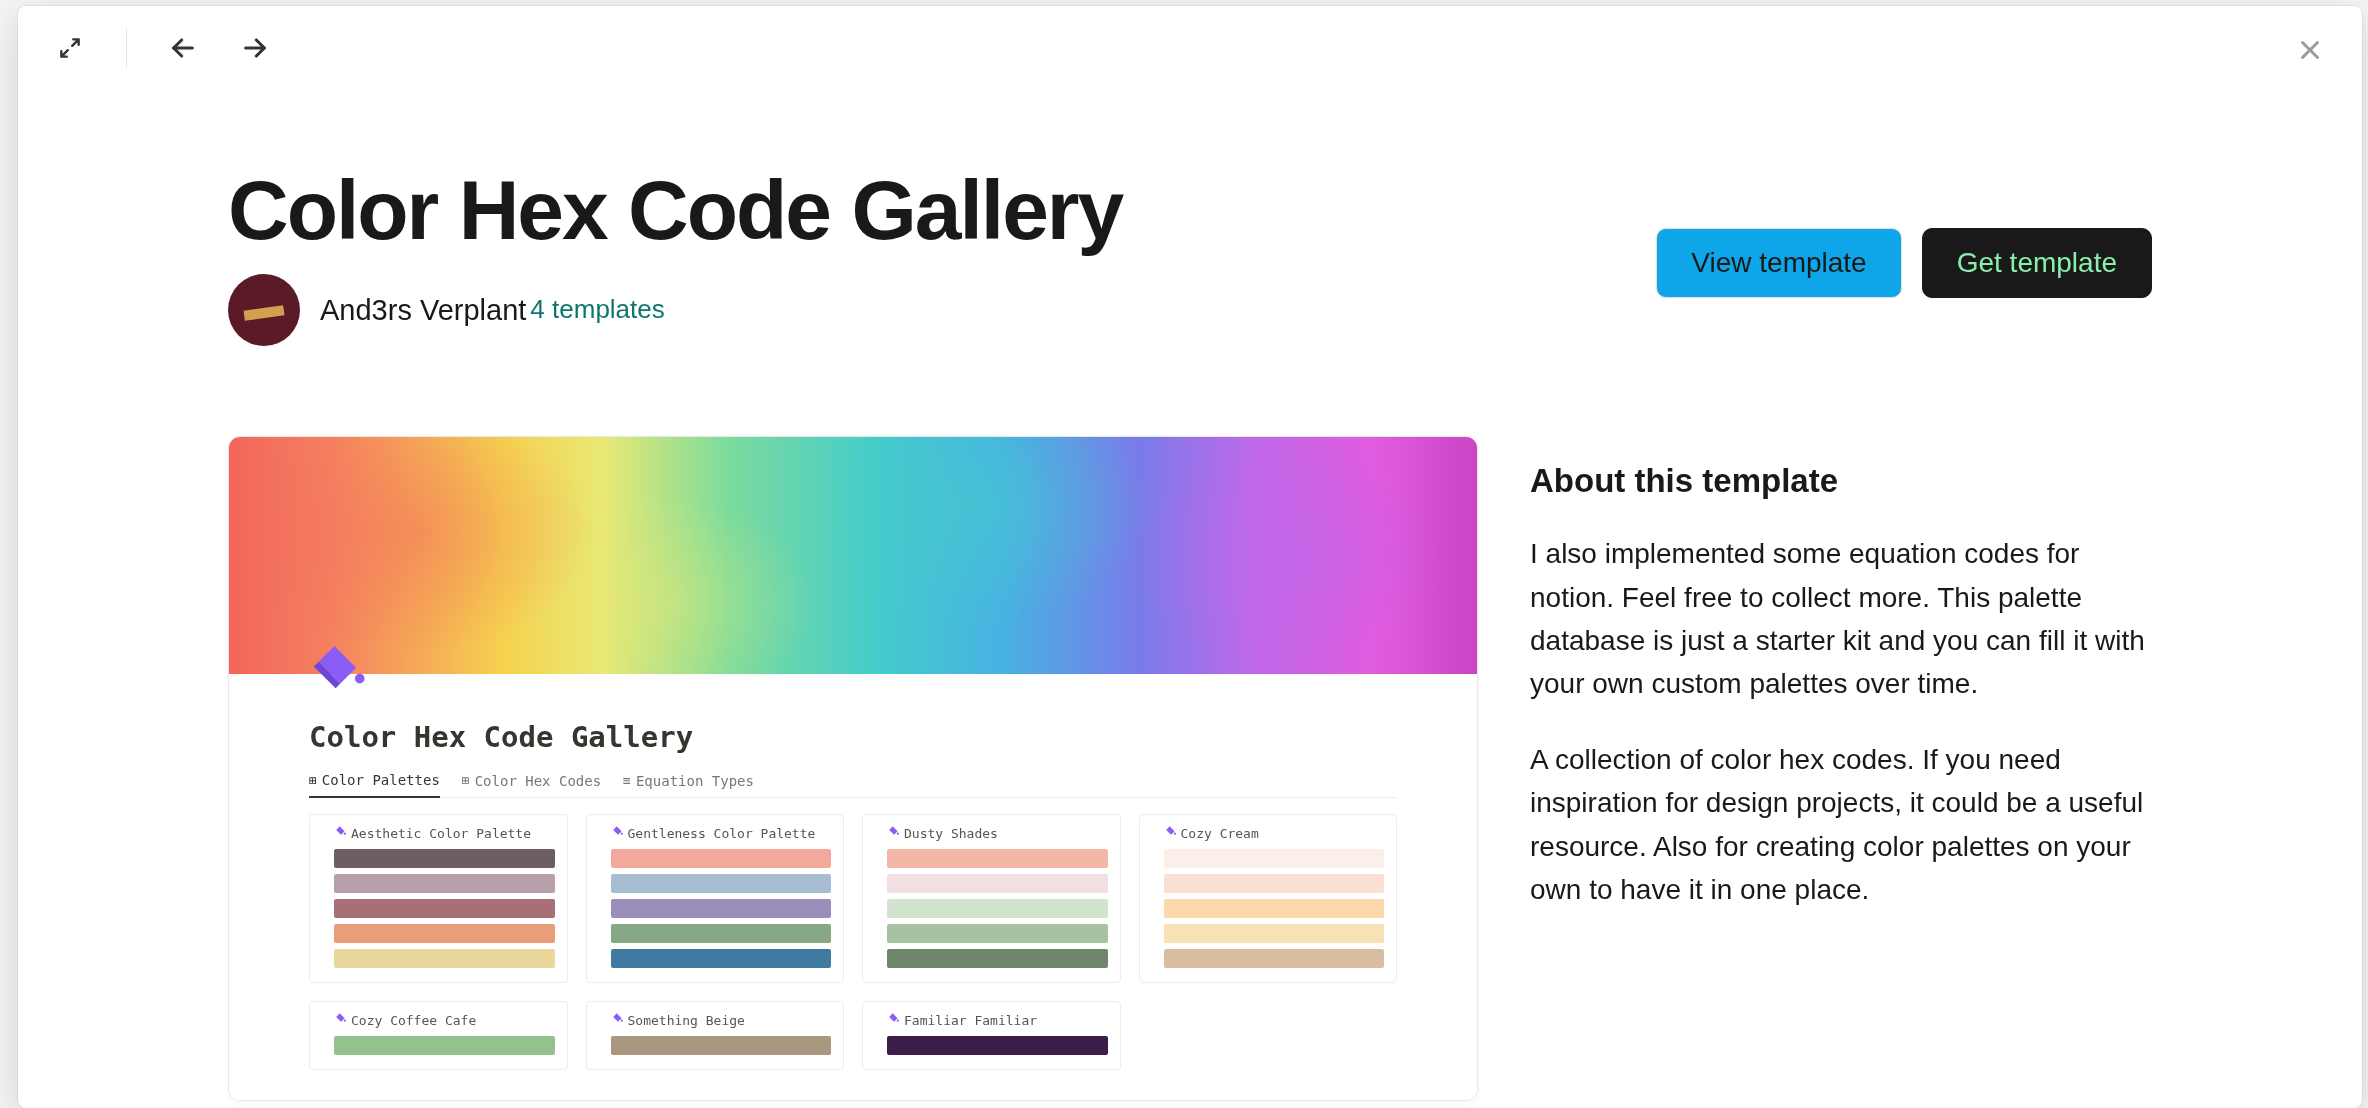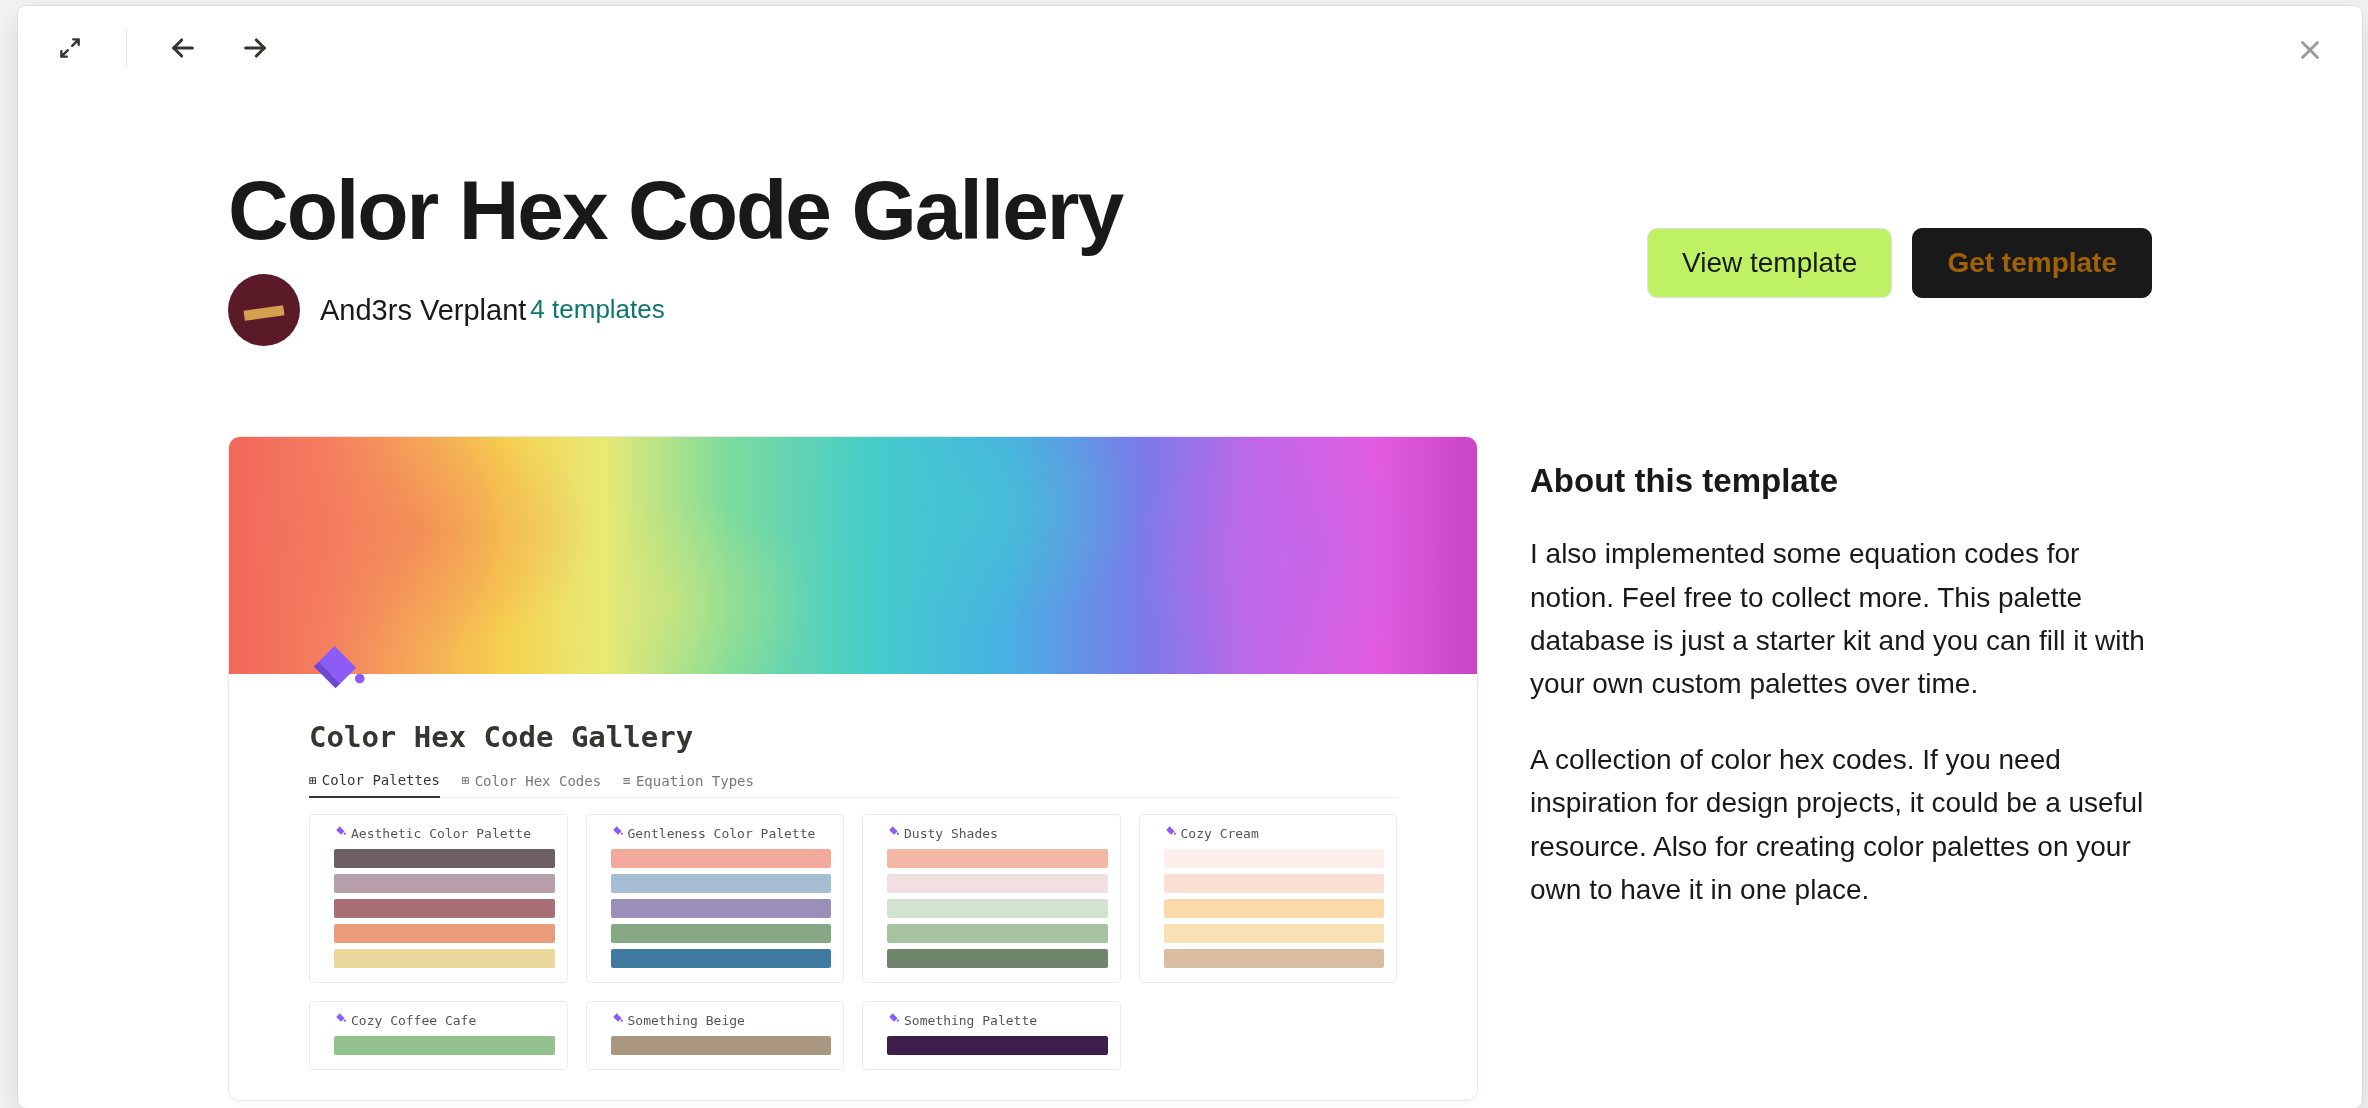--- a/index.html
+++ b/index.html
@@ -133,29 +133,28 @@
 }
 .btn {
   padding: 18px 34px;
   font-size: 28px;
   font-weight: 500;
   border-radius: 10px;
   cursor: pointer;
   white-space: nowrap;
 }
 .btn-secondary {
-  background: #bef264;
+  background: #0ea5e9;
   color: #191919;
   border: 1.5px solid #e0e0e0;
 }
 .btn-primary {
   background: #191919;
-  color: #a16207;
+  color: #86efac;
   border: 1.5px solid #191919;
-  font-weight: bold;
 }
 .body-section {
   display: flex;
   gap: 52px;
   margin-top: 90px;
 }
 .preview-panel {
   width: 1250px;
   border-radius: 12px;
   overflow: hidden;
@@ -439,21 +438,21 @@
                 <div class="palette-stripes">
                   <div class="stripe" style="background: rgb(169, 151, 127);"></div>
                 </div>
               </div>
               <div class="palette-card">
                 <div class="palette-card-title">
                   <span><svg width="13" height="13" viewBox="0 0 24 24">
                       <path fill="#8b5cf6" d="M10.5 2.5 L4 9 L13 18 L19.5 11.5 Z"></path>
                       <circle cx="20" cy="16" r="2" fill="#8b5cf6"></circle>
                     </svg></span>
-                  <span>Something Palette</span>
+                  <span>Familiar Familiar</span>
                 </div>
                 <div class="palette-stripes">
                   <div class="stripe" style="background: rgb(61, 29, 74);"></div>
                 </div>
               </div>
             </div>
         </div>
       </div>
 
       <div class="about-section">

